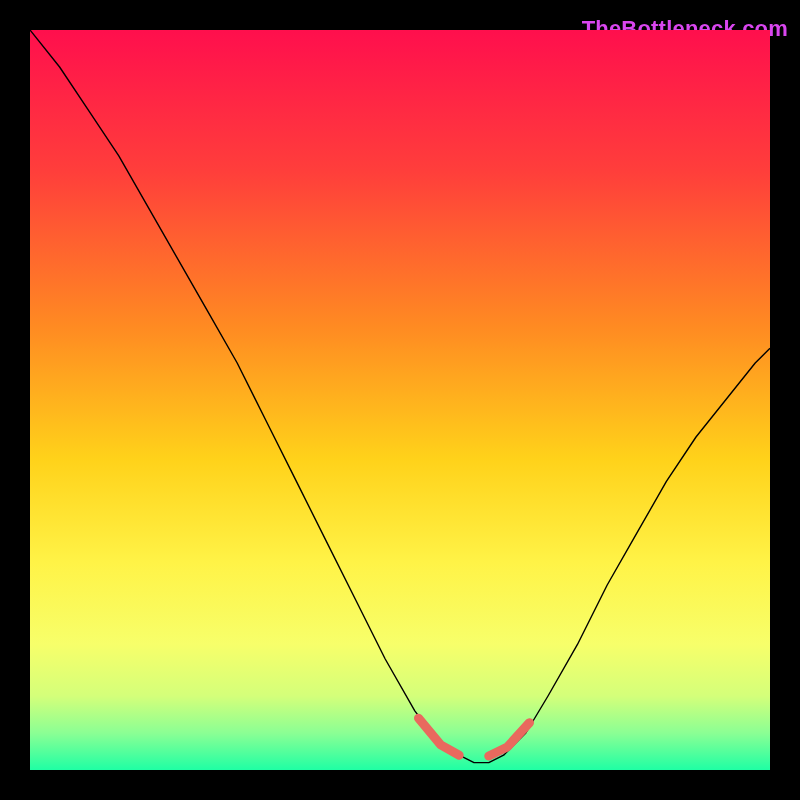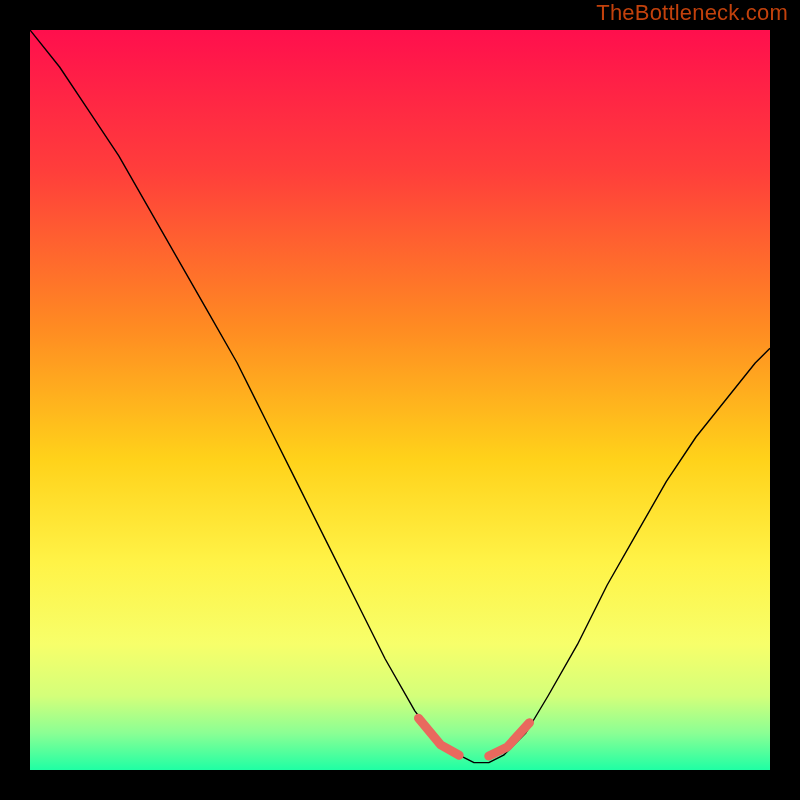--- a/index.html
+++ b/index.html
@@ -12,25 +12,25 @@
     overflow: hidden;
   }
   .outer {
     position: relative;
     width: 800px;
     height: 800px;
     background: #000;
   }
   .watermark {
     position: absolute;
-    top: 0;
+    top: 16px;
     right: 12px;
-    color: #c2410c;
+    color: #d946ef;
     font-size: 22px;
-    font-weight: 400;
+    font-weight: 700;
     letter-spacing: 0.2px;
     user-select: none;
   }
   .plot-frame {
     position: absolute;
     left: 30px;
     top: 30px;
     width: 740px;
     height: 740px;
     box-sizing: border-box;

